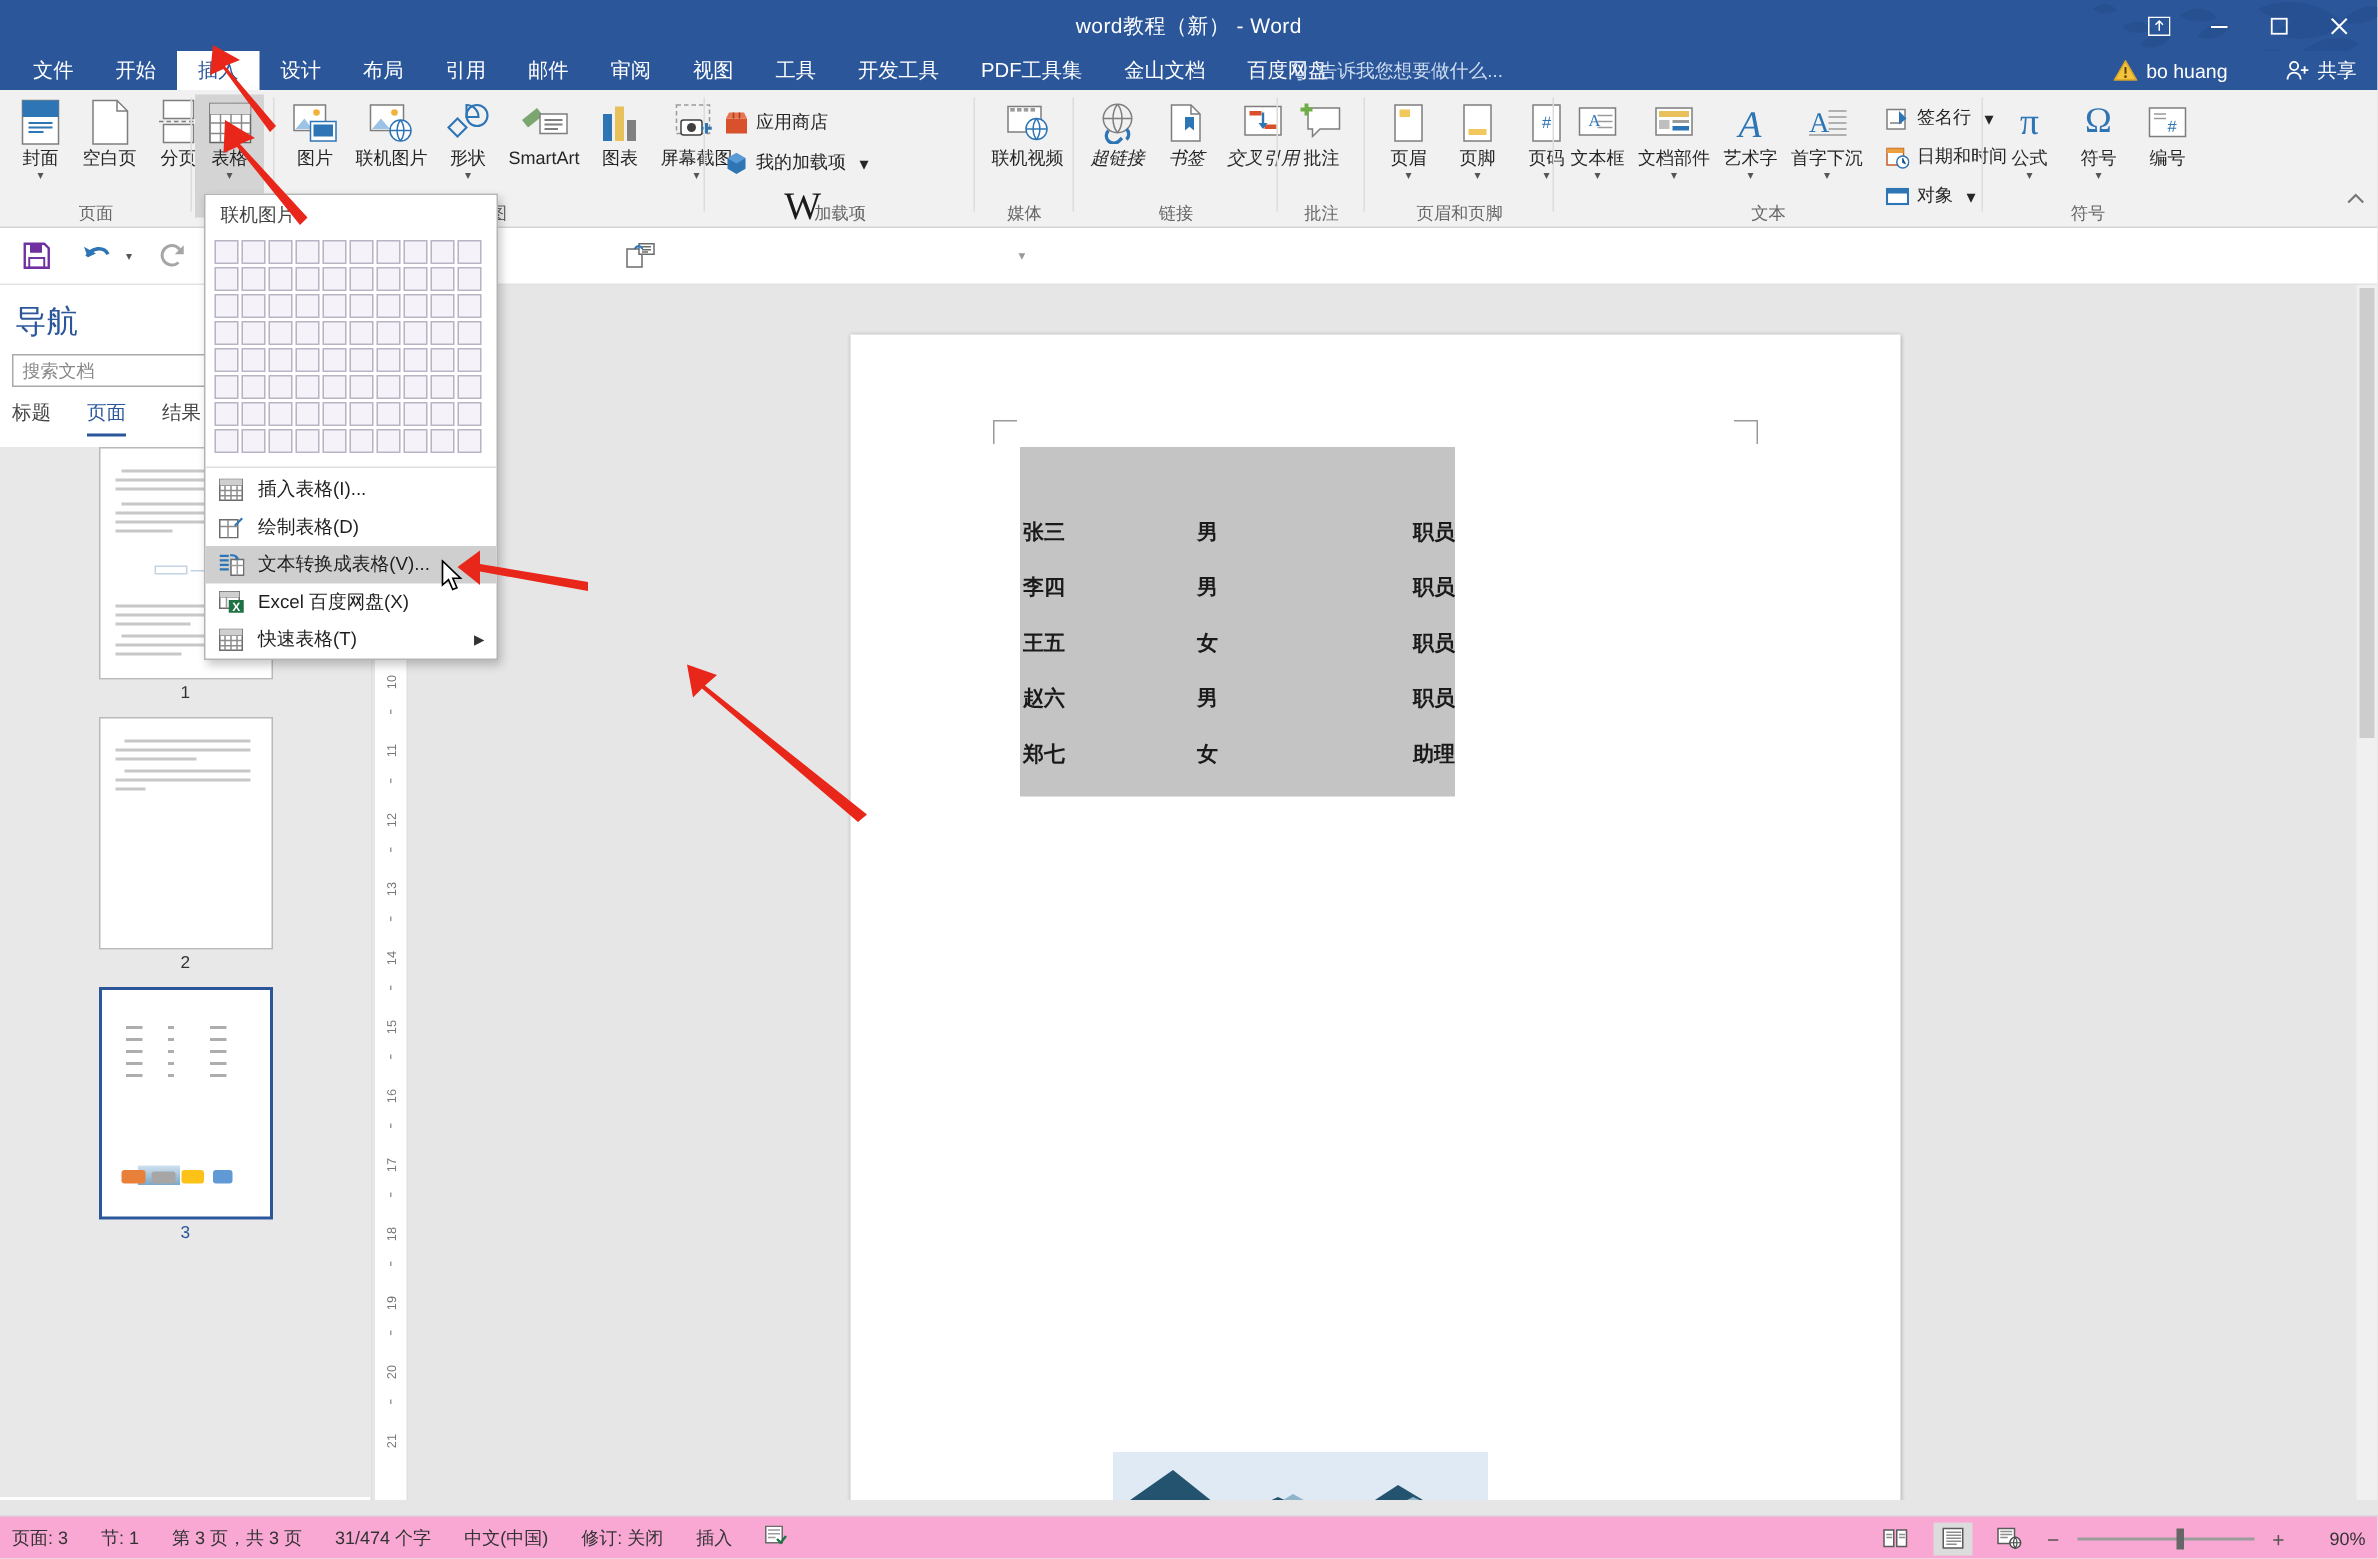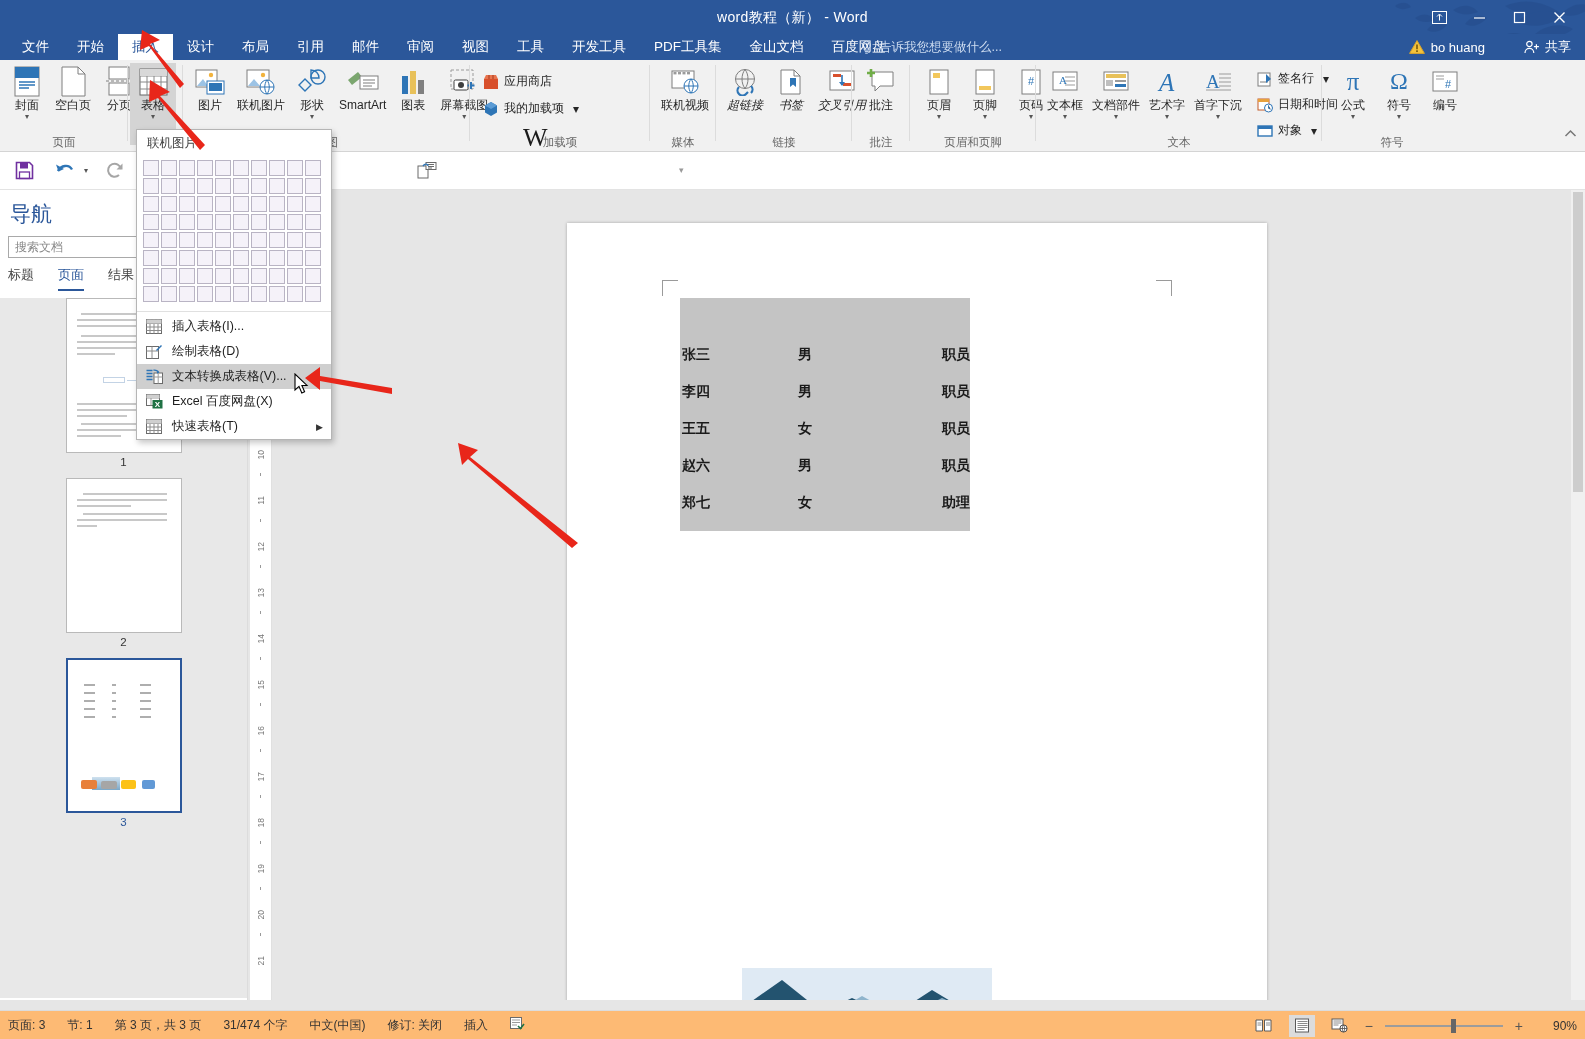--- a/index.html
+++ b/index.html
@@ -177,21 +177,21 @@
   .tmi.hl { background: #cfcfcf; }
   .tmi .mico { width: 18px; height: 18px; display: flex; align-items: center; justify-content: center; }
   .tmi .arw { position: absolute; right: 8px; font-size: 9px; color: #333; }
 
   
   .ann { position: absolute; pointer-events: none; z-index: 90; }
 
   
   .statusbar {
     position: absolute; left: 0; bottom: 0; width: 1585px; height: 29px;
-    background: #fdba74; border-top: 1px solid #dcdcdc; font-size: 12px; color: #333;
+    background: #f9a8d4; border-top: 1px solid #dcdcdc; font-size: 12px; color: #333;
   }
   .sb-left { position: absolute; left: 8px; top: 0; height: 29px; display: flex; align-items: center; gap: 22px; white-space: nowrap; }
   .sb-right { position: absolute; right: 8px; top: 0; height: 29px; display: flex; align-items: center; gap: 12px; }
   .viewbtn { width: 26px; height: 22px; display: flex; align-items: center; justify-content: center; }
   .viewbtn.on { background: #dcdcdc; }
   .zoomslider { position: relative; width: 118px; height: 16px; display: flex; align-items: center; }
   .ztrack { position: absolute; left: 0; top: 7px; width: 118px; height: 2px; background: #9c9c9c; }
   .zthumb { position: absolute; left: 66px; top: 1px; width: 5px; height: 14px; background: #666; }
   .zval { width: 42px; text-align: right; font-size: 12px; }
 

